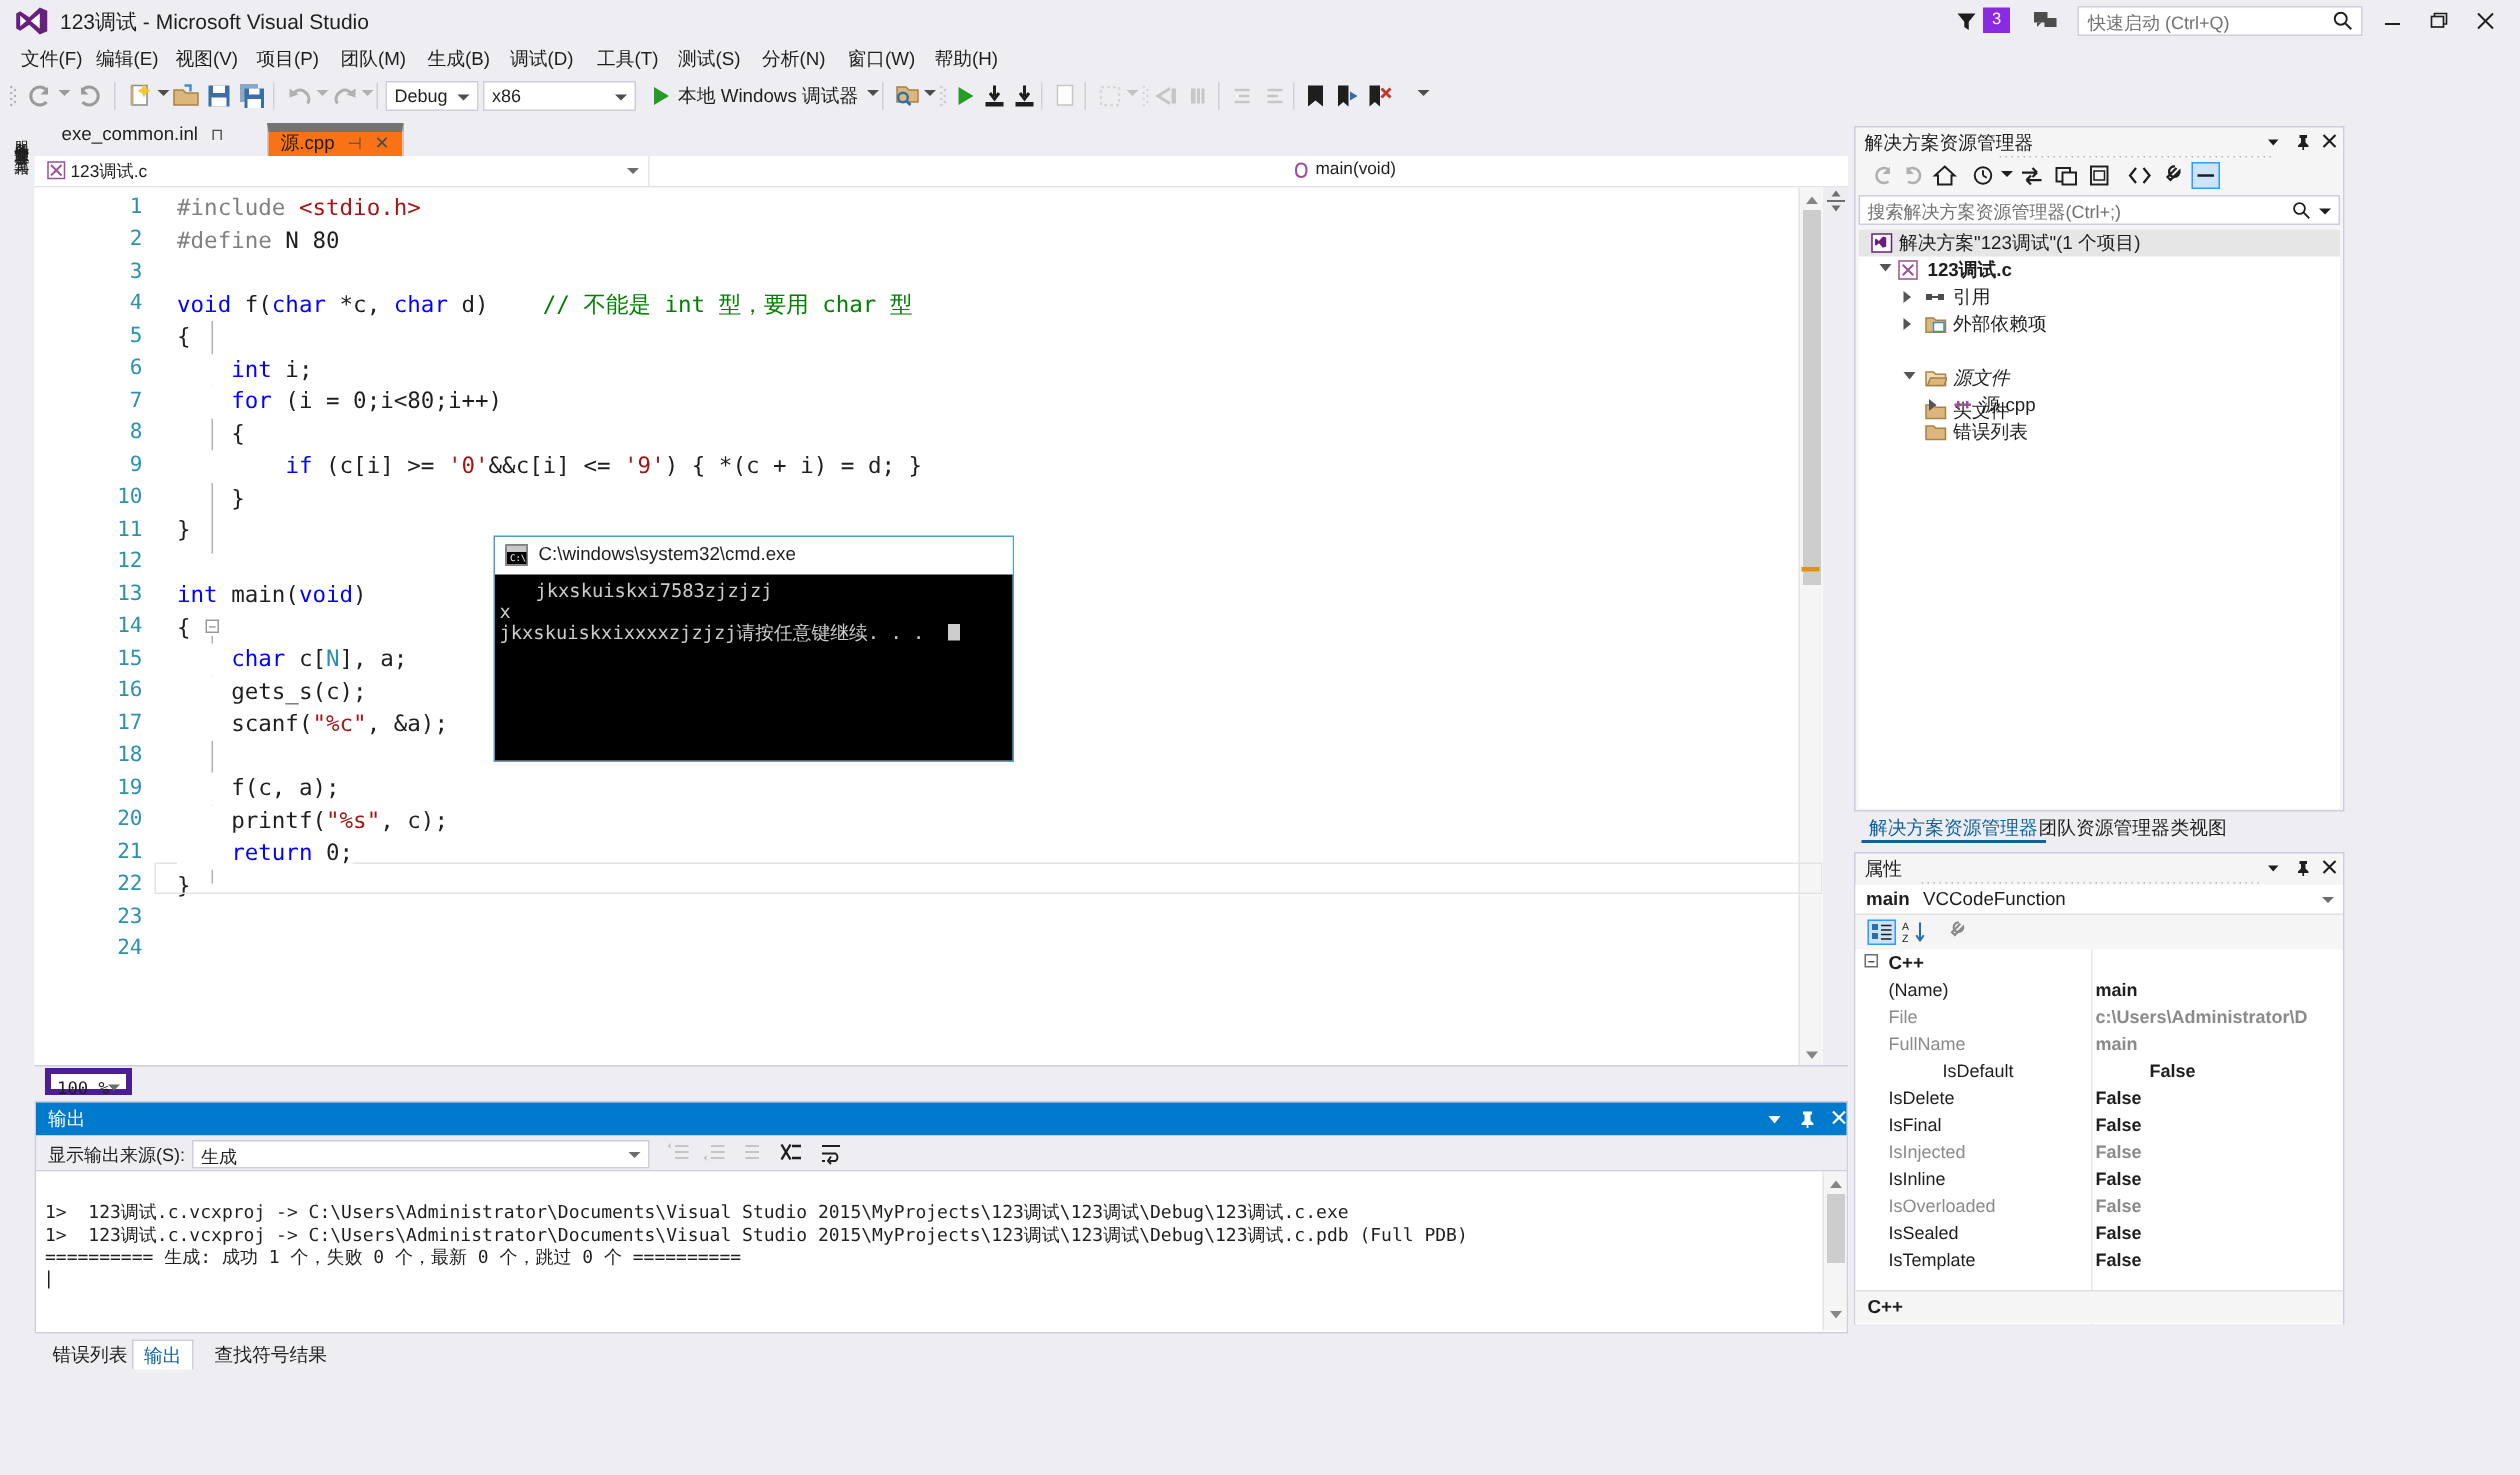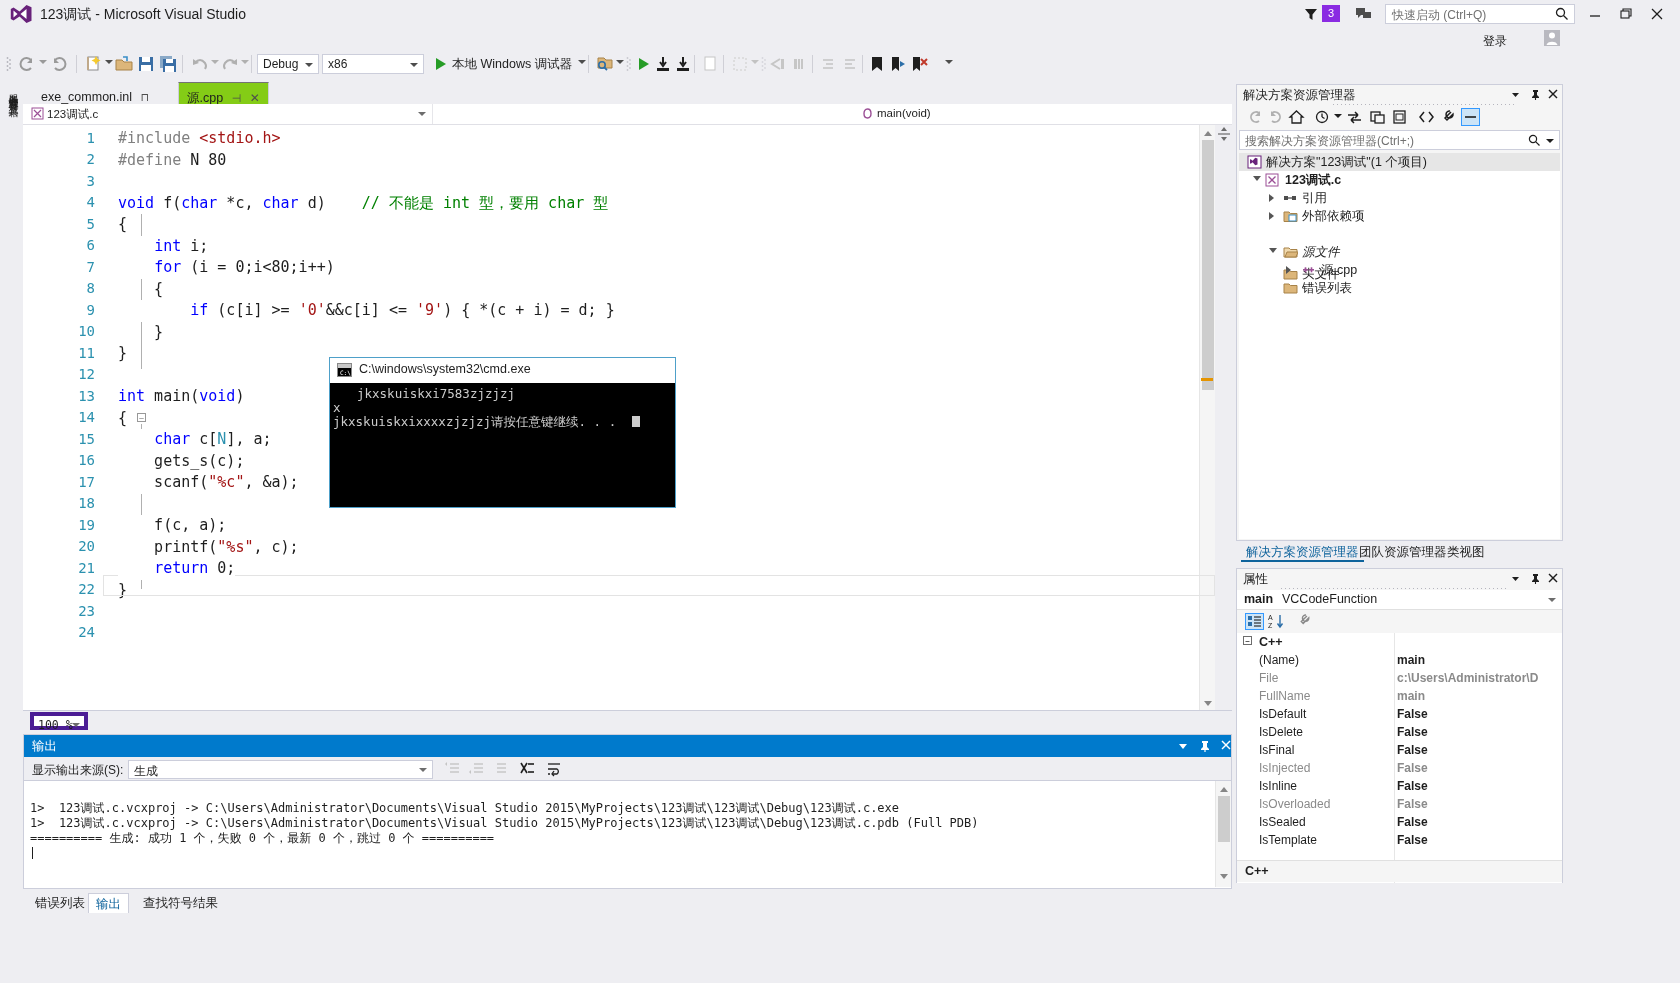--- a/index.html
+++ b/index.html
@@ -47,23 +47,23 @@
   .combo .ar { position:absolute; right:5px; top:8px; }
   .dbgbtn { position:absolute; top:4px; height:20px; font-size:12.5px; line-height:20px; color:#1e1e1e; white-space:nowrap; }
 
   
   .leftstrip { position:absolute; left:0; top:82px; width:22px; height:640px; background:#eeeef2; }
   .vstriptxt { position:absolute; left:2px; top:4px; width:18px; font-size:10px; color:#1e1e1e;
                writing-mode:vertical-rl; letter-spacing:1px; }
 
   
   .tabstrip { position:absolute; left:23px; top:82px; width:1209px; height:22px; background:#eeeef2; }
-  .tab { position:absolute; top:0; height:22px; font-size:12.5px; line-height:30px; padding:0 8px; white-space:nowrap; }
+  .tab { position:absolute; top:0; height:22px; font-size:12.5px; line-height:14px; padding:0 8px; white-space:nowrap; }
   .tab.inactive { color:#1e1e1e; }
-  .tab.active { background:#84cc16; color:#1e1e1e; border-top:1px solid #737373;
+  .tab.active { background:#f97316; color:#1e1e1e; border-top:6px solid #737373;
                 border-left:1px solid #cccedb; border-right:1px solid #cccedb; }
   .tab .pin { font-size:11px; margin-left:5px; color:#4d4d4d; }
   .tab .cls { font-size:12px; margin-left:5px; color:#4d4d4d; }
 
   
   .navbar { position:absolute; left:23px; top:104px; width:1209px; height:21px; background:#fff;
             border-bottom:1px solid #e0e0e6; }
   .navcombo { position:absolute; top:0; height:20px; border-right:1px solid #e6e6ea; }
   .navcombo .ic { position:absolute; left:4px; top:3px; width:13px; height:13px; }
   .navcombo .tx { position:absolute; top:3px; font-size:11.5px; color:#1e1e1e; white-space:nowrap; }
@@ -247,20 +247,34 @@
     <div class="signin">登录</div>
     <div class="acct-ico">
       <svg width="18" height="18" viewBox="0 0 18 18">
           <rect x="1" y="1" width="16" height="16" fill="#b9b9c0"></rect>
           <circle cx="9" cy="6.5" r="3" fill="#fff"></circle>
           <path d="M3.5 16 C4 11.5 14 11.5 14.5 16 Z" fill="#fff"></path>
         </svg>
     </div>
   </div>
 
+  <div class="menubar">
+    <div class="menuitem" style="left:8px;">文件(F)</div>
+    <div class="menuitem" style="left:58px;">编辑(E)</div>
+    <div class="menuitem" style="left:111px;">视图(V)</div>
+    <div class="menuitem" style="left:165px;">项目(P)</div>
+    <div class="menuitem" style="left:221px;">团队(M)</div>
+    <div class="menuitem" style="left:279px;">生成(B)</div>
+    <div class="menuitem" style="left:334px;">调试(D)</div>
+    <div class="menuitem" style="left:392px;">工具(T)</div>
+    <div class="menuitem" style="left:446px;">测试(S)</div>
+    <div class="menuitem" style="left:502px;">分析(N)</div>
+    <div class="menuitem" style="left:559px;">窗口(W)</div>
+    <div class="menuitem" style="left:617px;">帮助(H)</div>
+  </div>
 
   <div class="toolbar">
     <div class="grip" style="left:6px;">
       <svg width="5" height="16">
           <g fill="#b5b5bd">
             <circle cx="1.5" cy="2" r="0.9"></circle>
             <circle cx="1.5" cy="6" r="0.9"></circle>
             <circle cx="1.5" cy="10" r="0.9"></circle>
             <circle cx="1.5" cy="14" r="0.9"></circle>
             <circle cx="4" cy="4" r="0.9"></circle>
@@ -1142,21 +1156,21 @@
         <div class="v">main</div>
       </div>
       <div class="pgrow dim" style="top:36px;">
         <div class="k">File</div>
         <div class="v">c:\Users\Administrator\D</div>
       </div>
       <div class="pgrow dim" style="top:54px;">
         <div class="k">FullName</div>
         <div class="v">main</div>
       </div>
-      <div class="pgrow" style="top:72px;">
+      <div class="pgrow" style="top:72px;margin-left:36px;">
         <div class="k">IsDefault</div>
         <div class="v">False</div>
       </div>
       <div class="pgrow" style="top:90px;">
         <div class="k">IsDelete</div>
         <div class="v">False</div>
       </div>
       <div class="pgrow" style="top:108px;">
         <div class="k">IsFinal</div>
         <div class="v">False</div>

